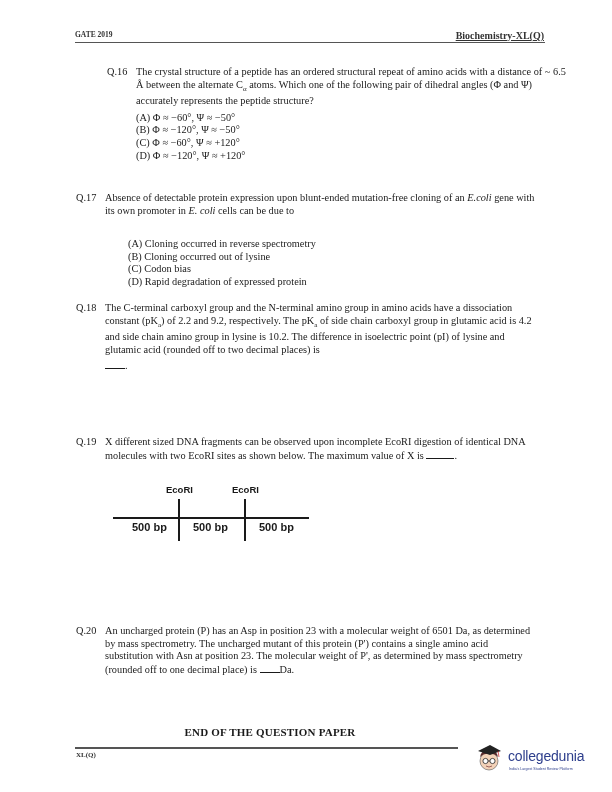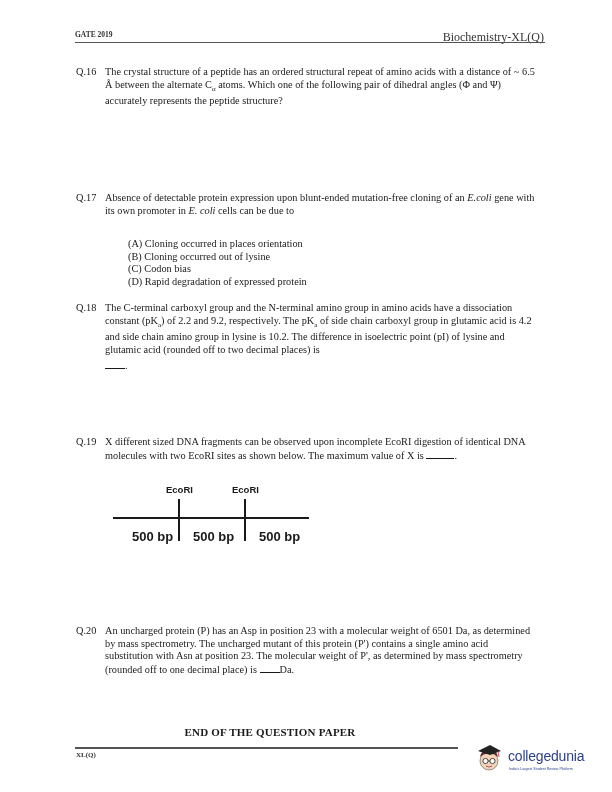--- a/index.html
+++ b/index.html
@@ -1,77 +1,83 @@
 <!DOCTYPE html>
 <html><head>
   <meta charset="utf-8">
   <style>
     html, body { margin: 0; padding: 0; }
     body {
       width: 612px; height: 792px; background: #ffffff; position: relative; overflow: hidden;
       font-family: "Liberation Serif", "DejaVu Serif", serif; color: #1a1a1a;
     }
     .hdr-left { position: absolute; left: 75px; top: 30px; font-size: 7.5px; font-weight: bold; color: #333; }
-    .hdr-right { position: absolute; right: 68px; top: 30px; font-size: 12px; font-weight: normal; color: #333; text-decoration: underline; }
+    .hdr-right { position: absolute; right: 68px; top: 30px; font-size: 10px; font-weight: bold; color: #333; text-decoration: underline; }
     .hdr-rule { position: absolute; left: 75px; top: 42px; width: 470px; height: 1px; background: #555; }
 
     .q { position: absolute; left: 76px; width: 460px; font-size: 10.3px; line-height: 12.6px; }
     .q .num { position: absolute; left: 0; top: 0; width: 28px; }
     .q .body { margin-left: 29px; }
     .opts { margin-top: 4px; margin-left: 0; }
     .opt { display: block; }
     .blank { display: inline-block; width: 22px; border-bottom: 1px solid #1a1a1a; height: 9px; vertical-align: baseline; }
     .blank.w28 { width: 28px; }
     .blank.w20 { width: 20px; }
     sub.s { font-size: 7px; }
 
     .diagram { position: absolute; left: 110px; top: 478px; width: 210px; height: 70px; font-family: "Liberation Sans", "DejaVu Sans", sans-serif; }
     .dna-line { position: absolute; left: 3px; top: 39px; width: 196px; height: 1.5px; background: #1a1a1a; }
     .cut { position: absolute; width: 1.5px; background: #1a1a1a; top: 21px; height: 42px; }
     .cut.c1 { left: 68px; }
     .cut.c2 { left: 134px; }
     .site-label { position: absolute; top: 6px; font-size: 9.5px; font-weight: bold; text-align: center; }
     .site-label.l1 { left: 56px; }
     .site-label.l2 { left: 122px; }
-    .frag { position: absolute; top: 51px; font-size: 13px; font-weight: bold; }
+    .frag { position: absolute; top: 43px; font-size: 11px; font-weight: bold; }
     .frag.f1 { left: 22px; }
     .frag.f2 { left: 83px; }
     .frag.f3 { left: 149px; }
 
     .end { position: absolute; left: 0; width: 540px; top: 726px; text-align: center; font-weight: bold; font-size: 11px; letter-spacing: 0.2px; }
     .ftr-rule { position: absolute; left: 75px; top: 747px; width: 383px; height: 1.5px; background: #555; }
     .ftr-left { position: absolute; left: 76px; top: 751px; font-size: 7px; font-weight: bold; color: #333; text-align: right; }
 
     .logo { position: absolute; left: 474px; top: 741px; width: 138px; height: 40px; }
     .logo .mascot { position: absolute; left: 2px; top: 2px; width: 26px; height: 32px; }
     .logo .brand { position: absolute; left: 34px; top: 7px; font-family: "Liberation Sans", "DejaVu Sans", sans-serif; font-size: 14px; color: #2d3e8c; letter-spacing: -0.2px; }
     .logo .tag { position: absolute; left: 35px; top: 26px; font-family: "Liberation Sans", "DejaVu Sans", sans-serif; font-size: 3.6px; color: #2d3e8c; white-space: nowrap; }
   </style>
 </head>
 <body>
 
 <div class="hdr-left">GATE 2019</div>
 <div class="hdr-right">Biochemistry-XL(Q)</div>
 <div class="hdr-rule"></div>
 
-<div class="q" style="top:66px;">
+<div class="q" style="top:66px;margin-left:31px;">
   <span class="num">Q.16</span>
   <div class="body">
     <span>The crystal structure of a peptide has an ordered structural repeat of amino acids with a distance of ~ 6.5 Å between the alternate C</span><sub class="s">α</sub><span> atoms. Which one of the following pair of dihedral angles (Φ and Ψ) accurately represents the peptide structure?</span>
+    <div class="opts">
+      <span class="opt">(A) Φ ≈ −60°, Ψ ≈ −50°</span>
+      <span class="opt">(B) Φ ≈ −120°, Ψ ≈ −50°</span>
+      <span class="opt">(C) Φ ≈ −60°, Ψ ≈ +120°</span>
+      <span class="opt">(D) Φ ≈ −120°, Ψ ≈ +120°</span>
+    </div>
   </div>
 </div>
 
 <div class="q" style="top:192px;">
   <span class="num">Q.17</span>
   <div class="body">
     <span>Absence of detectable protein expression upon blunt-ended mutation-free cloning of an </span><i>E.coli</i><span> gene with its own promoter in </span><i>E. coli</i><span> cells can be due to</span>
   </div>
 </div>
 <div class="q" style="top:238px; left:128px; width:300px;">
-  <span class="opt">(A) Cloning occurred in places orientation</span>
+  <span class="opt">(A) Cloning occurred in reverse spectrometry</span>
   <span class="opt">(B) Cloning occurred out of lysine</span>
   <span class="opt">(C) Codon bias</span>
   <span class="opt">(D) Rapid degradation of expressed protein</span>
 </div>
 
 <div class="q" style="top:302px;">
   <span class="num">Q.18</span>
   <div class="body">
     <span>The C-terminal carboxyl group and the N-terminal amino group in amino acids have a dissociation constant (pK</span><sub class="s">a</sub><span>) of 2.2 and 9.2, respectively. The pK</span><sub class="s">a</sub><span> of side chain carboxyl group in glutamic acid is 4.2 and side chain amino group in lysine is 10.2. The difference in isoelectric point (pI) of lysine and glutamic acid (rounded off to two decimal places) is</span>
     <div style="margin-top:3px;"><span class="blank w20"></span><span>.</span></div>

